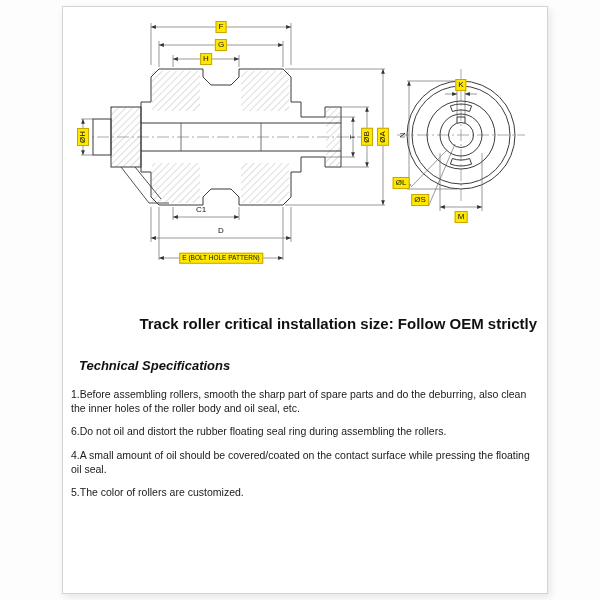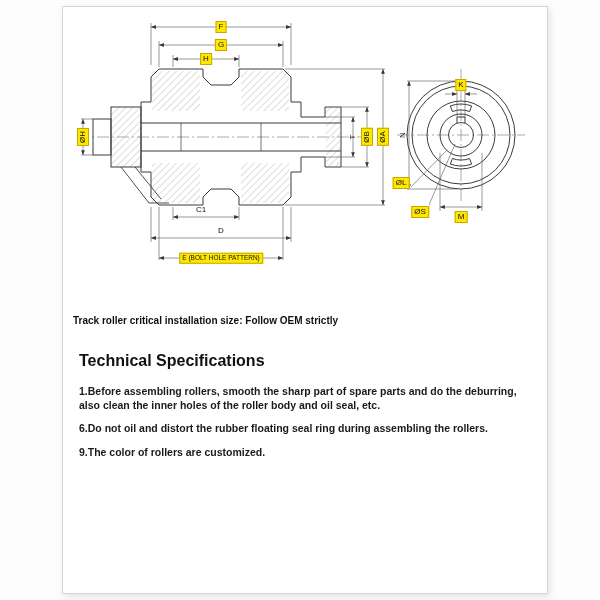--- a/index.html
+++ b/index.html
@@ -6,23 +6,23 @@
     font-family:"Liberation Sans",sans-serif;}
   .page{position:absolute;left:62px;top:6px;width:484px;height:586px;background:#fff;
     border:1px solid #d4d4d4;box-shadow:2px 3px 8px rgba(0,0,0,.10);overflow:hidden;}
   .drawing{position:relative;width:484px;height:292px;}
   .drawing svg{position:absolute;left:0;top:0;}
   .dim-label{position:absolute;font-size:8px;color:#111;white-space:nowrap;line-height:1;
     padding:1px 2px;transform:translate(-50%,-50%);}
   .dim-label.hl{background:#ffe800;border:1px solid #c9a602;}
   .dim-label.rot{transform:translate(-50%,-50%) rotate(-90deg);}
   .dim-label.small{font-size:6.5px;}
-  .title{text-align:left;font-size:10px;font-weight:bold;color:#111;margin:16px 10px 0;}
-  .heading{font-size:16px;font-weight:bold;color:#111;margin:26px 0 6px 16px;}
-  .specs{margin:14px 16px 0;padding:0;list-style:none;font-size:10.5px;color:#1a1a1a;font-weight:bold;}
+  .title{text-align:right;font-size:15px;font-weight:bold;color:#111;margin:16px 10px 0;}
+  .heading{font-size:13px;font-weight:bold;color:#111;margin:26px 0 6px 16px;font-style:italic;}
+  .specs{margin:14px 8px 0;padding:0;list-style:none;font-size:10.5px;color:#1a1a1a;}
   .specs li{margin-bottom:9px;line-height:1.35;}
 </style>
 </head>
 <body>
 
 <div class="page">
 
   <div class="drawing">
     <svg width="484" height="292" viewBox="0 0 484 292">
       <defs>
@@ -111,27 +111,28 @@
     <span class="dim-label hl rot" style="left:20px;top:130px">ØH</span>
     <span class="dim-label rot" style="left:290px;top:130px">T</span>
     <span class="dim-label hl rot" style="left:304px;top:130px">ØB</span>
     <span class="dim-label hl rot" style="left:320px;top:130px">ØA</span>
     <span class="dim-label rot" style="left:340px;top:128px">N</span>
     <span class="dim-label" style="left:138px;top:203px">C1</span>
     <span class="dim-label" style="left:158px;top:224px">D</span>
     <span class="dim-label hl small" style="left:158px;top:251px">E (BOLT HOLE PATTERN)</span>
     <span class="dim-label hl" style="left:398px;top:78px">K</span>
     <span class="dim-label hl" style="left:338px;top:176px">ØL</span>
-    <span class="dim-label hl" style="left:357px;top:205px">ØS</span>
+    <span class="dim-label hl" style="left:357px;top:193px">ØS</span>
     <span class="dim-label hl" style="left:398px;top:210px">M</span>
   </div>
 
   <div class="title">Track roller critical installation size: Follow OEM strictly</div>
 
   <div class="heading">Technical Specifications</div>
 
   <ul class="specs">
     <li>1.Before assembling rollers, smooth the sharp part of spare parts and do the deburring, also clean the inner holes of the roller body and oil seal, etc.</li>
     <li>6.Do not oil and distort the rubber floating seal ring during assembling the rollers.</li>
-    <li>9.The color of rollers are customized.</li>
+    <li>4.A small amount of oil should be covered/coated on the contact surface while pressing the floating oil seal.</li>
+    <li>5.The color of rollers are customized.</li>
   </ul>
 
 </div>
 
 </body></html>

